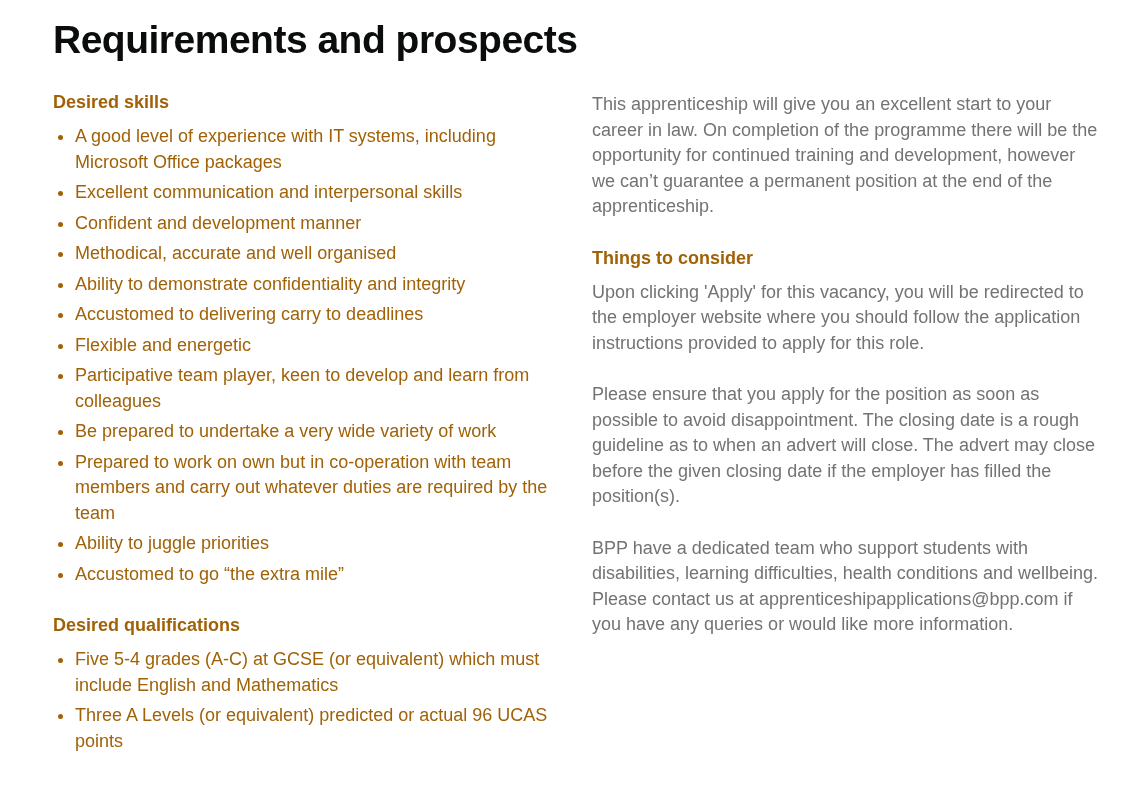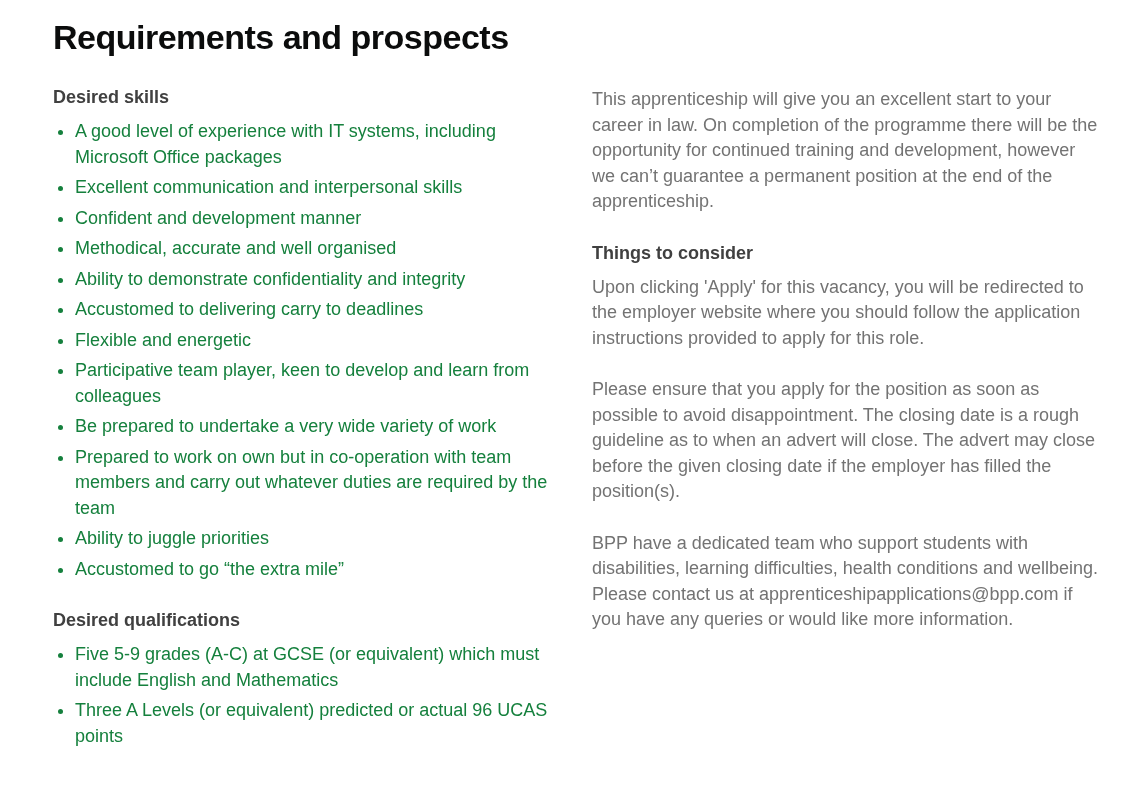--- a/index.html
+++ b/index.html
@@ -9,48 +9,48 @@
     font-family: "Liberation Sans", "DejaVu Sans", sans-serif;
   }
   .page {
     width: 1142px;
     height: 803px;
     overflow: hidden;
     background: #ffffff;
     padding: 18px 42px 10px 53px;
   }
   .page-title {
-    font-size: 34px;
+    font-size: 39px;
     font-weight: 700;
     letter-spacing: -0.5px;
     color: #0b0c0c;
     margin-bottom: 30px;
   }
   .columns {
     display: grid;
     grid-template-columns: 1fr 1fr;
     column-gap: 31px;
   }
   .section-heading {
     font-size: 18px;
     font-weight: 700;
     margin: 28px 0 11px 0;
-    color: #404040;
+    color: #a16207;
   }
   .section:first-child .section-heading { margin-top: 0; }
   .bullet-list {
     list-style: disc;
     padding-left: 22px;
     margin: 0;
   }
   .bullet-list li {
     font-size: 18px;
     line-height: 25.5px;
     margin-bottom: 5px;
-    color: #15803d;
+    color: #a16207;
   }
   .para {
     font-size: 18px;
     line-height: 25.5px;
     margin: 0 0 26px 0;
     color: #737373;
   }
   .section .para:last-child { margin-bottom: 0; }
 </style>
 </head>
@@ -83,21 +83,21 @@
           <li>Be prepared to undertake a very wide variety of work</li>
           <li>Prepared to work on own but in co-operation with team members and carry out whatever duties are required by the team</li>
           <li>Ability to juggle priorities</li>
           <li>Accustomed to go “the extra mile”</li>
         </ul>
       </div>
 
       <div class="section">
         <h3 class="section-heading">Desired qualifications</h3>
         <ul class="bullet-list">
-          <li>Five 5-9 grades (A-C) at GCSE (or equivalent) which must include English and Mathematics</li>
+          <li>Five 5-4 grades (A-C) at GCSE (or equivalent) which must include English and Mathematics</li>
           <li>Three A Levels (or equivalent) predicted or actual 96 UCAS points</li>
         </ul>
       </div>
 
     </div>
 
     <div class="column">
 
       <div class="section">
         <p class="para">This apprenticeship will give you an excellent start to your career in law. On completion of the programme there will be the opportunity for continued training and development, however we can’t guarantee a permanent position at the end of the apprenticeship.</p>

